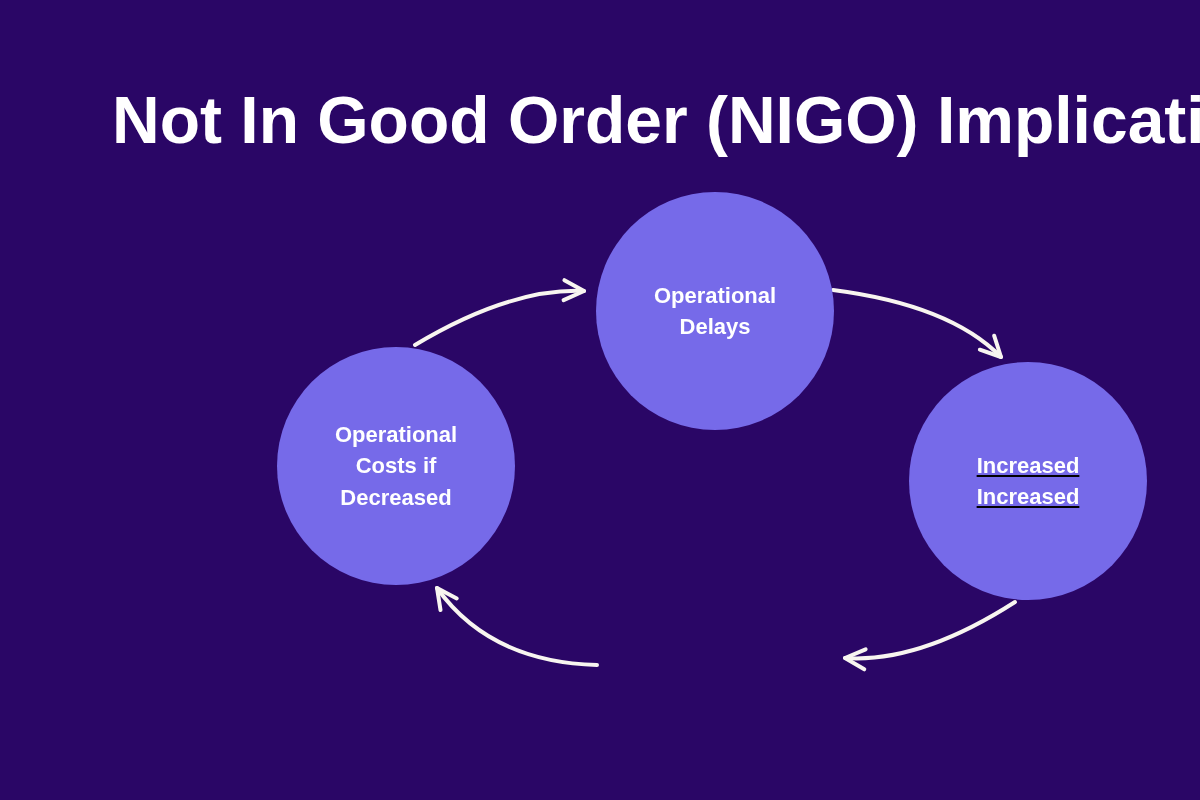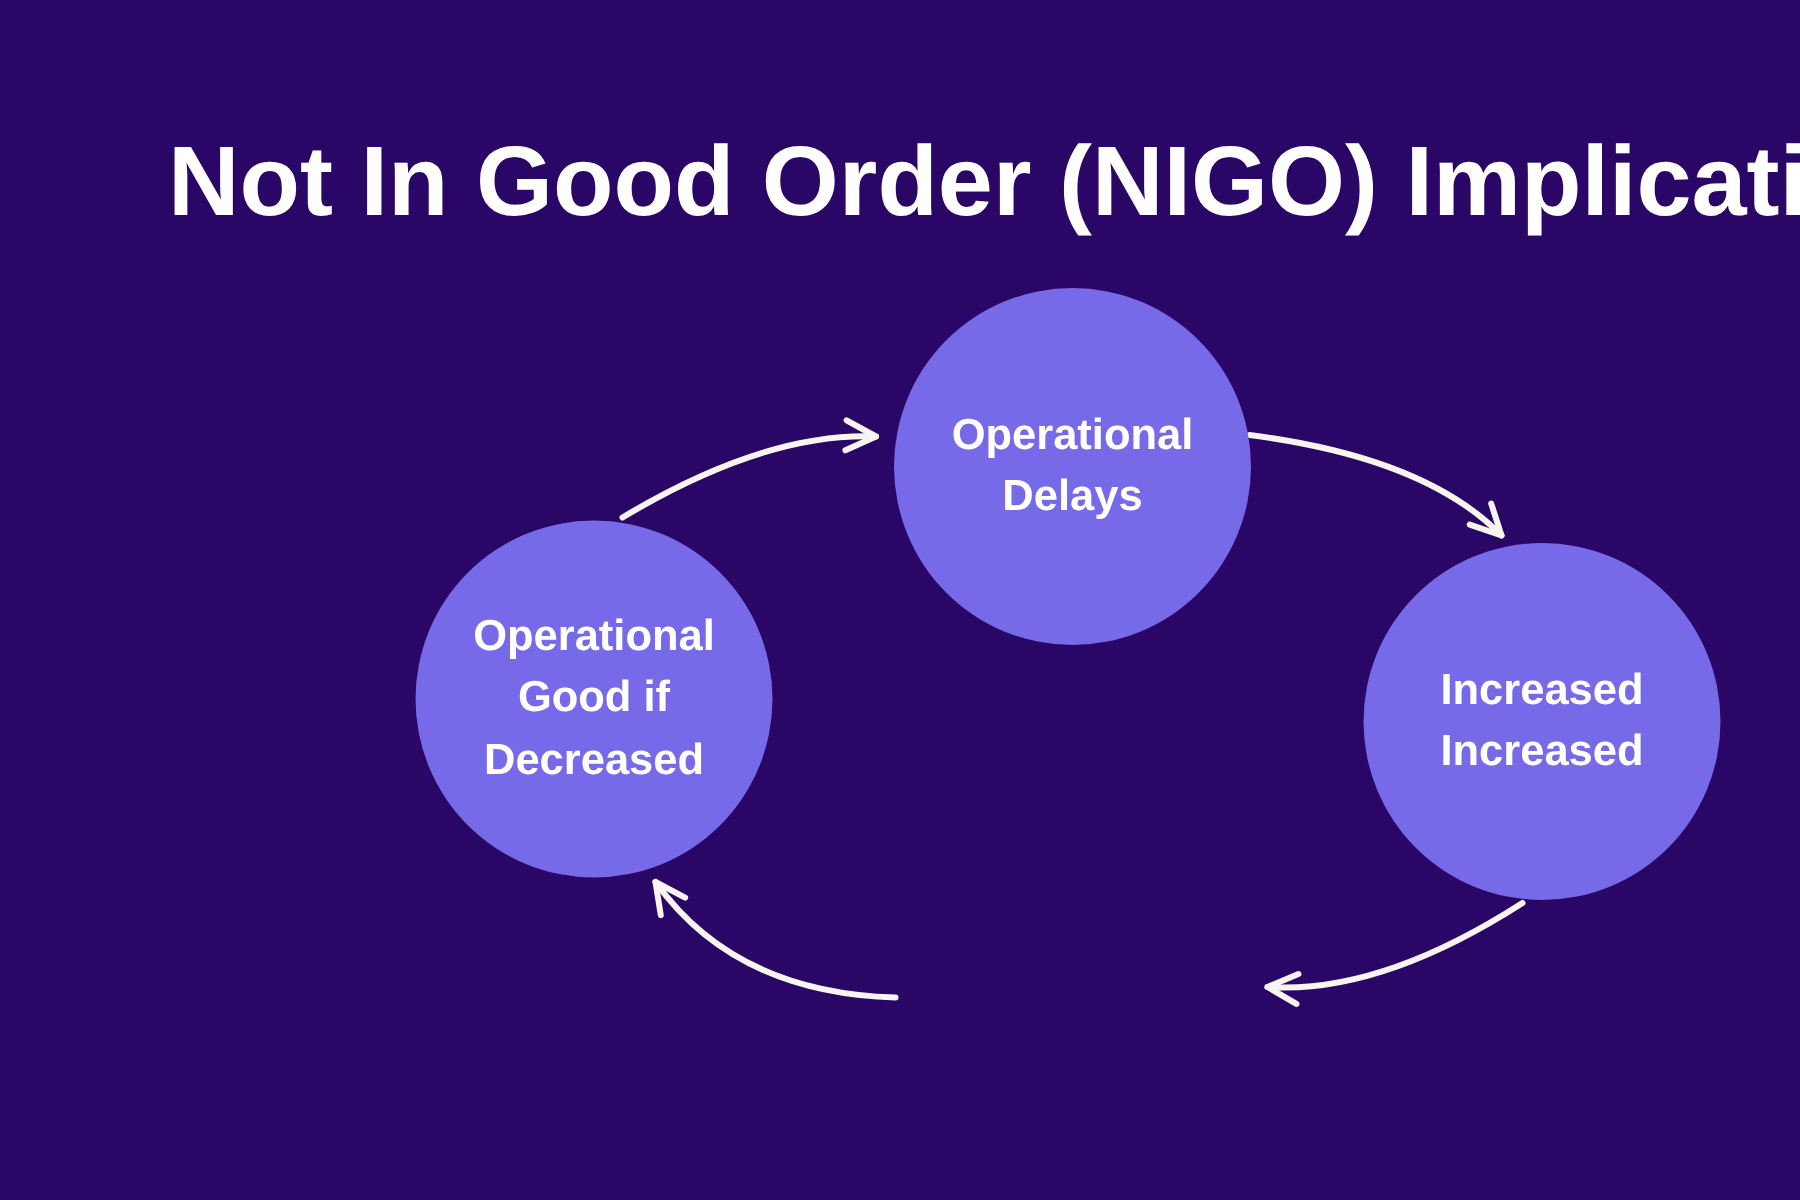--- a/index.html
+++ b/index.html
@@ -35,26 +35,26 @@
     height: 238px;
     border-radius: 50%;
     background: #766AE9;
     display: flex;
     align-items: center;
     justify-content: center;
     text-align: center;
   }
   .circle-top    { left: 596px; top: 192px; }
   .circle-left   { left: 277px; top: 347px; }
-  .circle-right  { left: 909px; top: 362px; }
+  .circle-right  { left: 909px; top: 362px; text-decoration: underline; }
   .circle-bottom { left: 602px; top: 514px; }
   .circle-label {
     color: #FFFFFF;
     font-weight: bold;
-    font-size: 29px;
+    font-size: 22px;
     line-height: 1.42;
   }
   .circle-label span { display: block; }
 </style>
 </head>
 <body>
 
 <div class="stage">
 
   <h1 class="title">Not In Good Order (NIGO) Implications</h1>
@@ -82,18 +82,18 @@
     <div class="circle-label">
       <span>Increased</span>
       <span>Increased</span>
     </div>
   </div>
 
 
   <div class="circle circle-left">
     <div class="circle-label">
       <span>Operational</span>
-      <span>Good if</span>
+      <span>Costs if</span>
       <span>Decreased</span>
     </div>
   </div>
 
 </div>
 
 </body></html>

